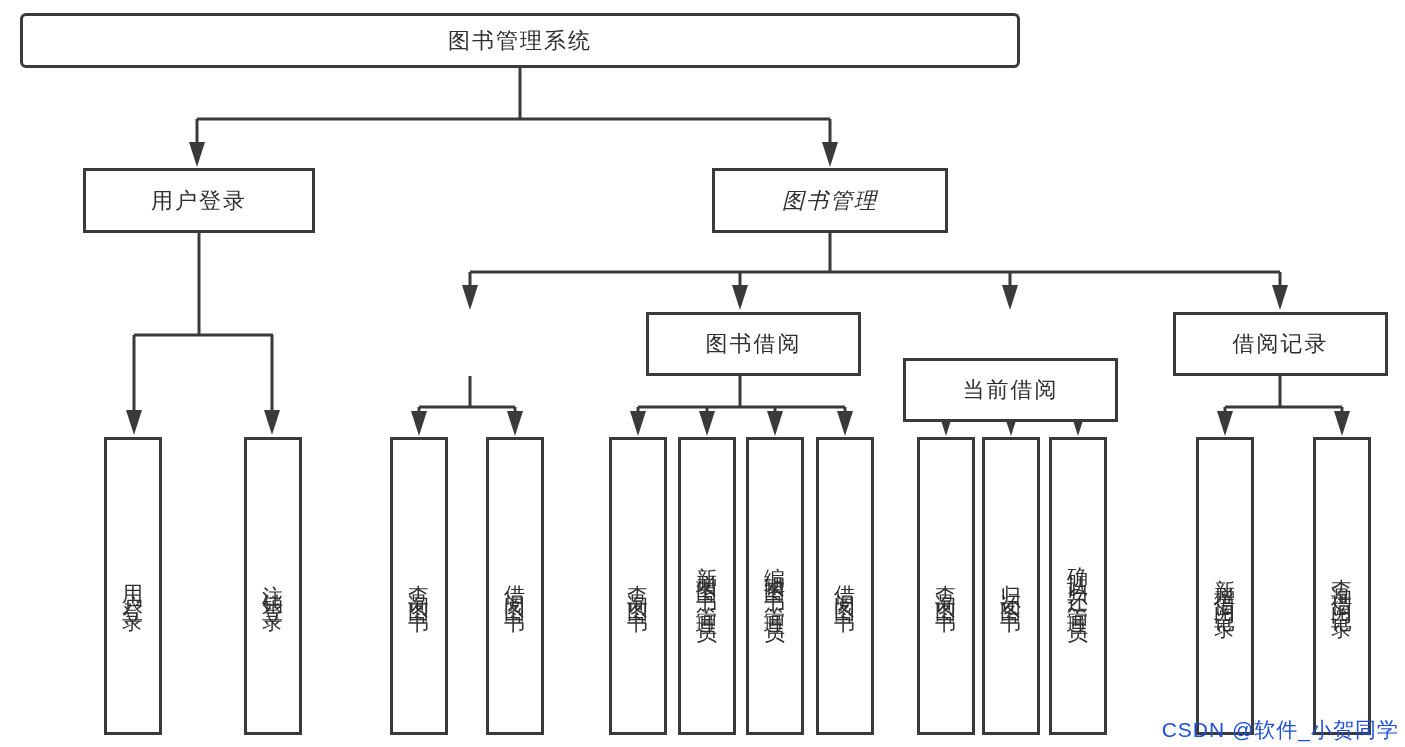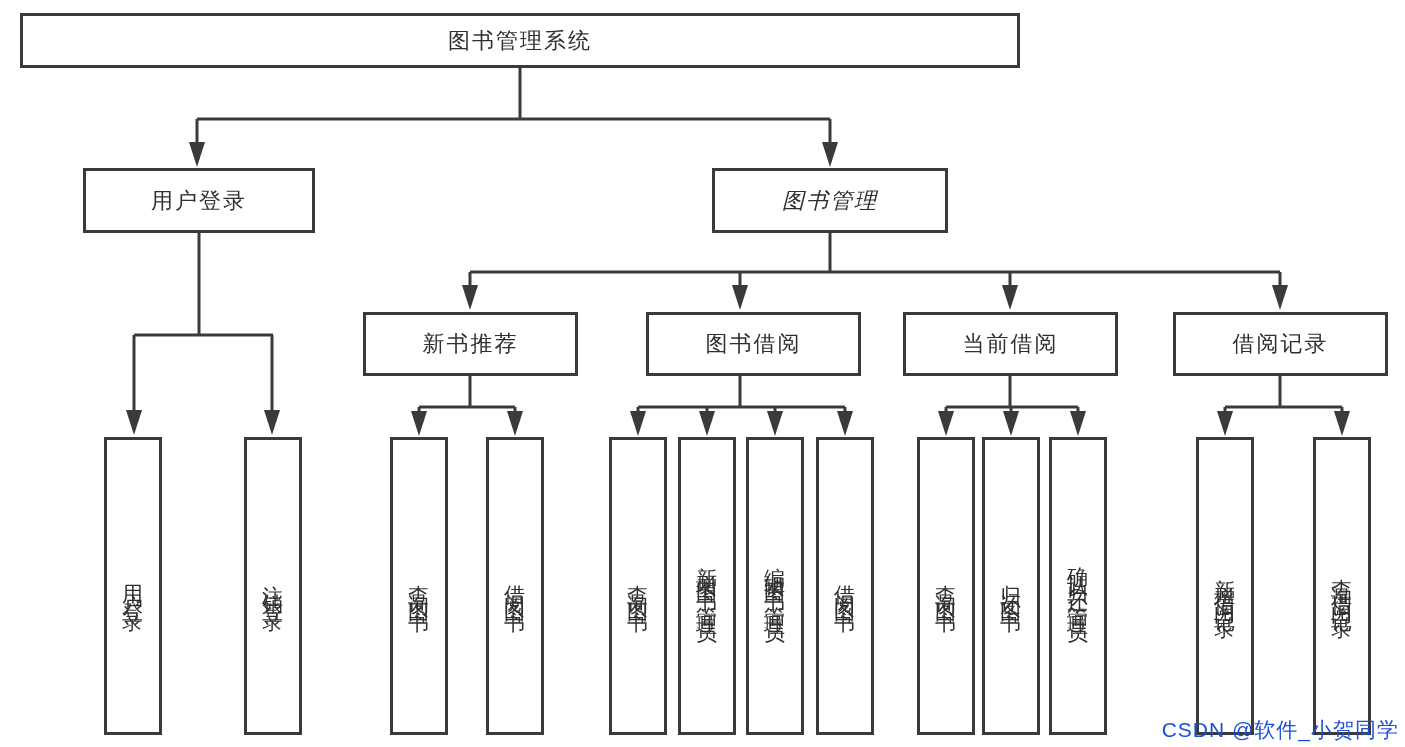--- a/index.html
+++ b/index.html
@@ -31,27 +31,27 @@
   .h-node { font-size: 22px; letter-spacing: 2px; white-space: nowrap; }
   .leaf {
     writing-mode: vertical-rl;
     text-orientation: mixed;
     font-size: 21px;
     letter-spacing: 9px;
     line-height: 1;
   }
   .leaf.tight { letter-spacing: 8px; }
   
-  .n-root   { left: 20px;  top: 13px;  width: 1000px; height: 55px; }
+  .n-root   { left: 20px;  top: 13px;  width: 1000px; height: 55px; border-radius: 6px; }
   .n-login  { left: 83px;  top: 168px; width: 232px;  height: 65px; }
   .n-mgmt   { left: 712px; top: 168px; width: 236px;  height: 65px; font-style: italic; }
   .n-l3     { top: 312px; width: 215px; height: 64px; }
   .n-rec    { left: 363px; }
   .n-borrow { left: 633px; margin-left: 13px; }
-  .n-cur    { left: 903px; }
+  .n-cur    { left: 903px; margin-top: 46px; }
   .n-hist   { left: 1173px; }
   .lf       { top: 437px; width: 58px; height: 298px; }
   .lf-a1 { left: 104px; }  .lf-a2 { left: 244px; }
   .lf-b1 { left: 390px; }  .lf-b2 { left: 486px; }
   .lf-c1 { left: 609px; }  .lf-c2 { left: 678px; }
   .lf-c3 { left: 746px; }  .lf-c4 { left: 816px; }
   .lf-d1 { left: 917px; }  .lf-d2 { left: 982px; }  .lf-d3 { left: 1049px; }
   .lf-e1 { left: 1196px; } .lf-e2 { left: 1313px; }
   .watermark {
     position: absolute;
@@ -128,21 +128,20 @@
     <polygon points="1217,411 1233,411 1225,436" stroke="none"></polygon>
     <path d="M1342 407 L1342 413"></path>
     <polygon points="1334,411 1350,411 1342,436" stroke="none"></polygon>
   </svg>
 
   <div class="node h-node n-root">图书管理系统</div>
 
   <div class="node h-node n-login">用户登录</div>
   <div class="node h-node n-mgmt">图书管理</div>
 
-  <div class="node h-node n-l3 n-rec">新书推荐</div>
   <div class="node h-node n-l3 n-borrow">图书借阅</div>
   <div class="node h-node n-l3 n-cur">当前借阅</div>
   <div class="node h-node n-l3 n-hist">借阅记录</div>
 
   <div class="node leaf lf lf-a1">用户登录</div>
   <div class="node leaf lf lf-a2">注销登录</div>
 
   <div class="node leaf lf lf-b1">查询图书</div>
   <div class="node leaf lf lf-b2">借阅图书</div>
 

